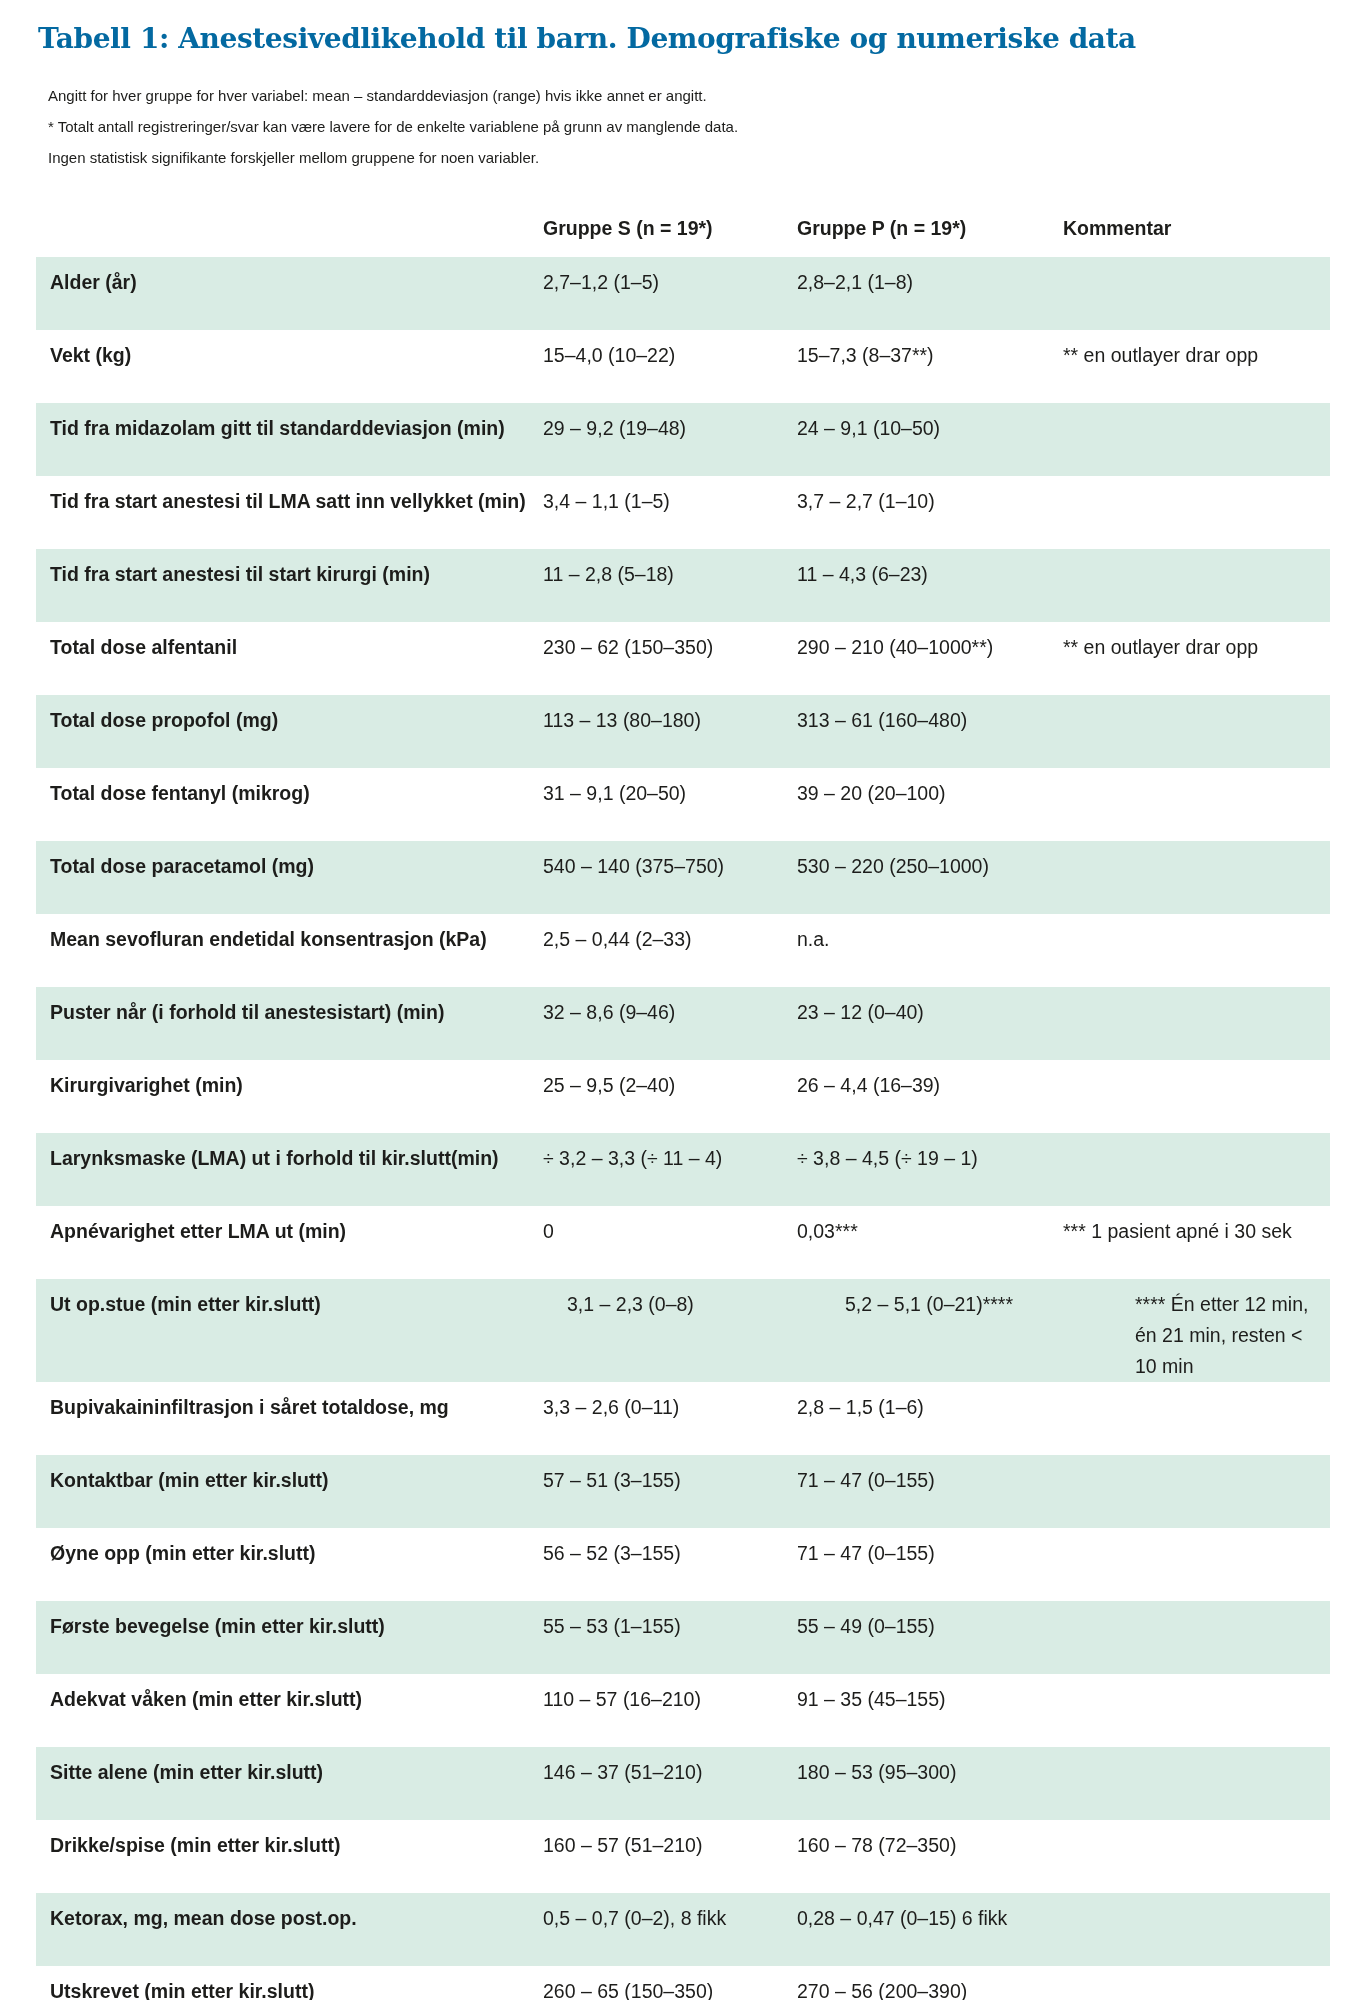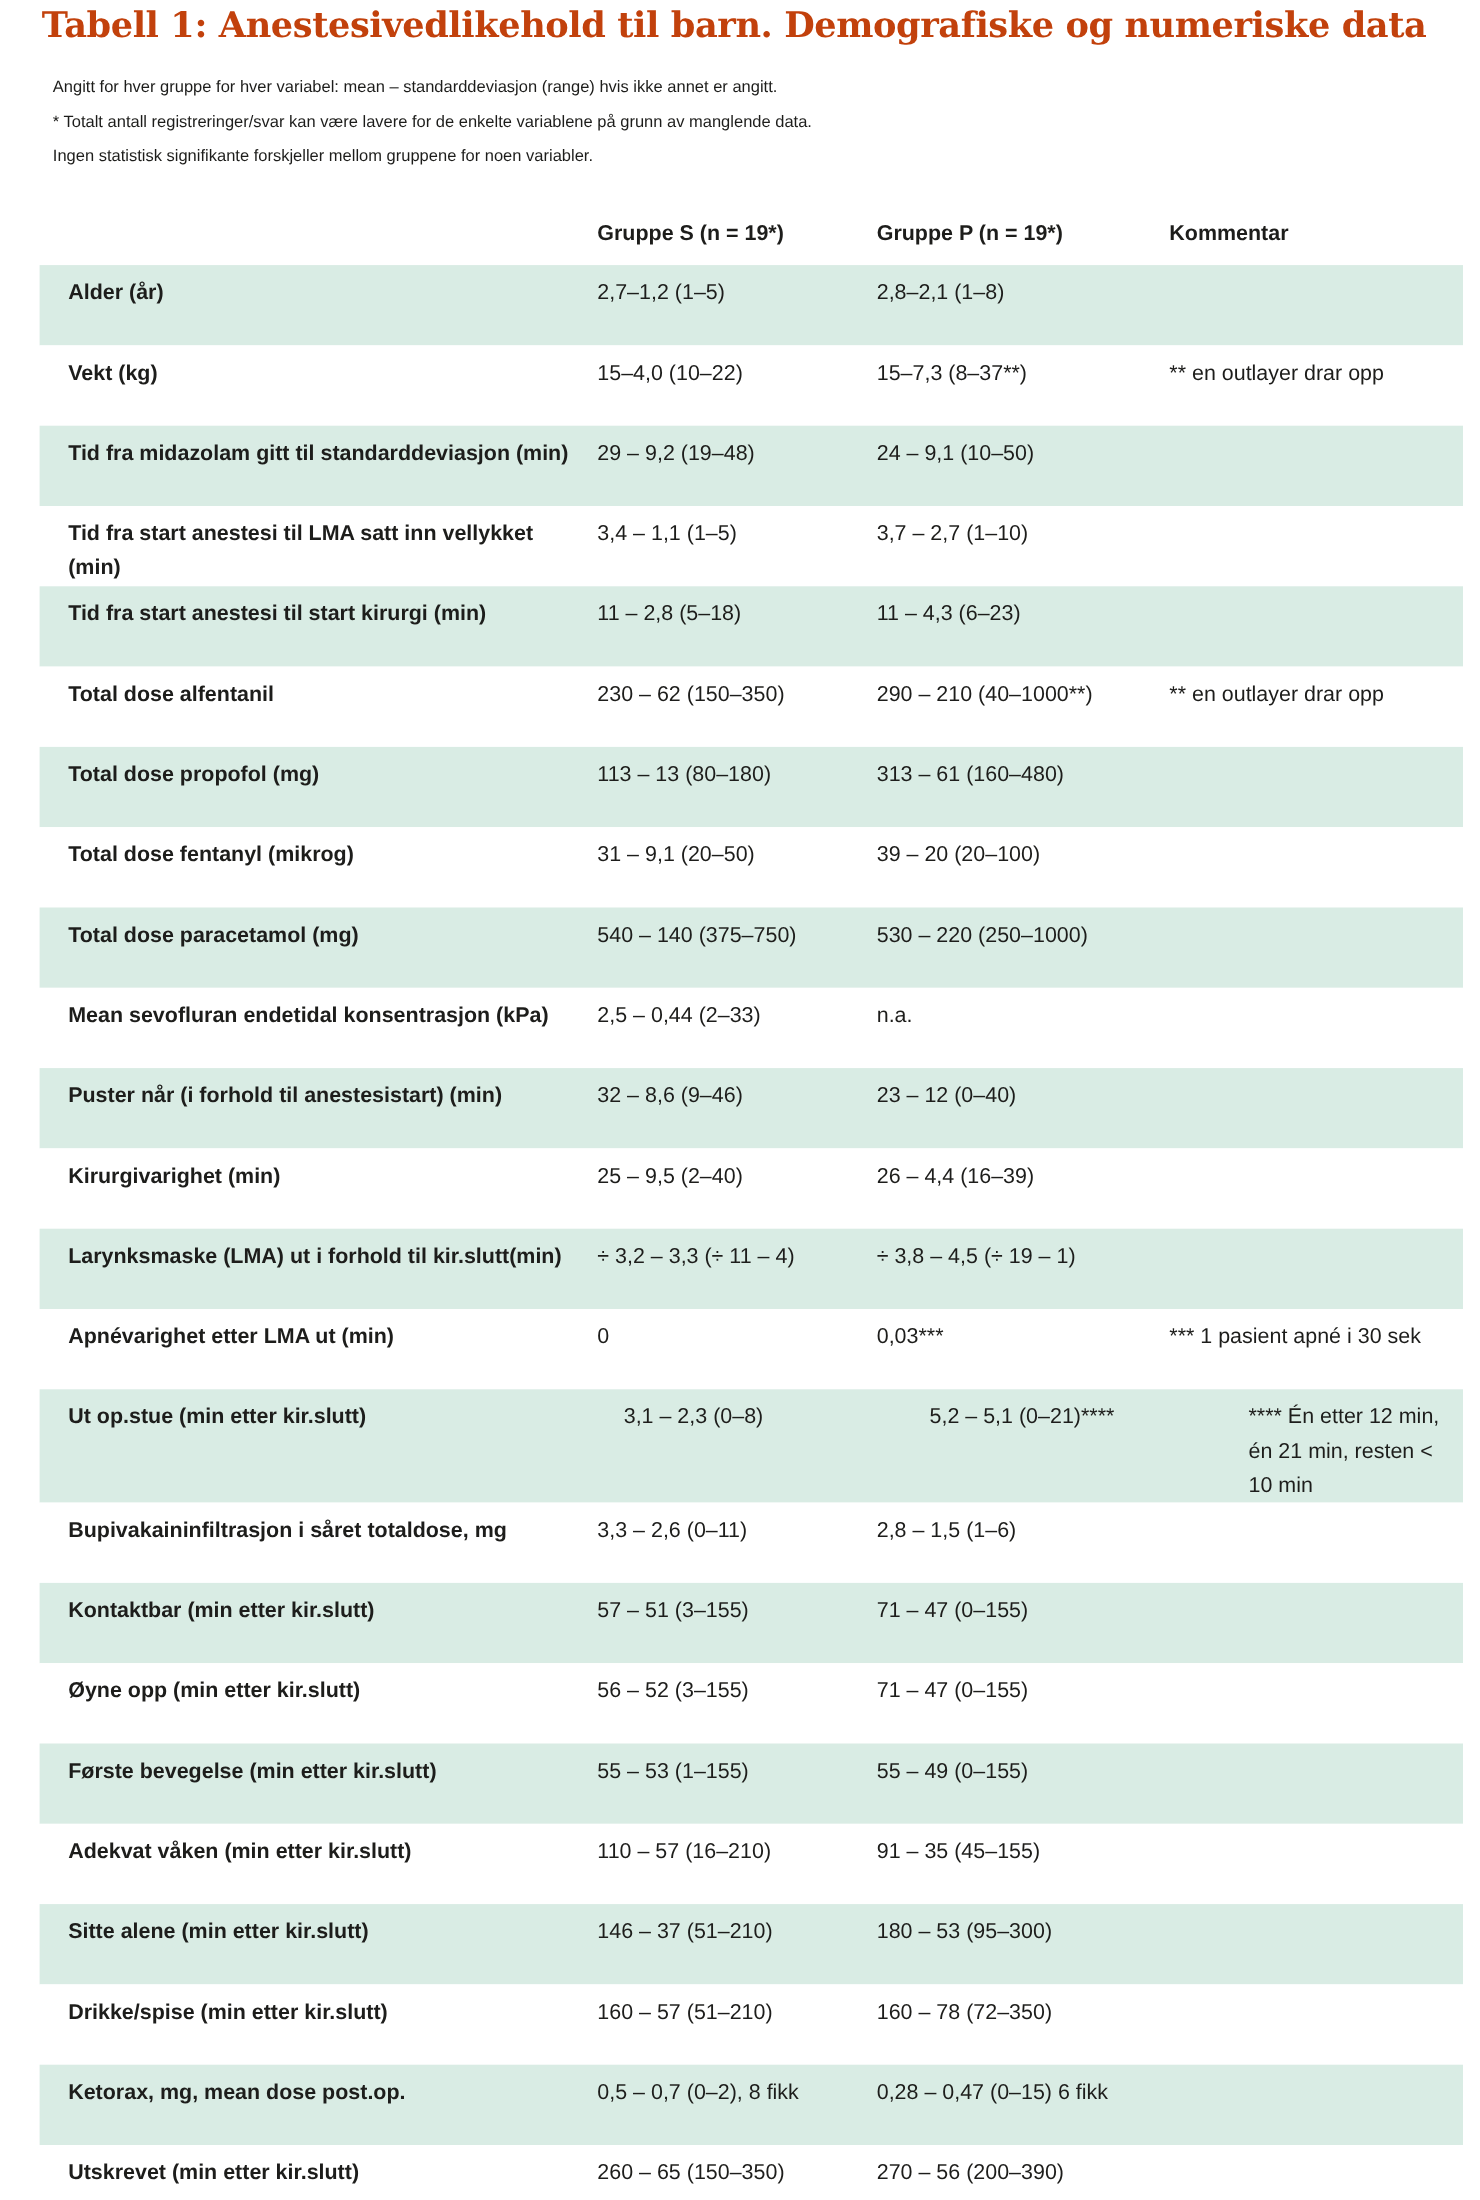--- a/index.html
+++ b/index.html
@@ -14,26 +14,26 @@
     font-family: "Liberation Sans", sans-serif;
     color: #1d1d1b;
     position: relative;
   }
   .page {
     padding: 0 15px 0 36px;
   }
   .title {
     font-family: "DejaVu Serif", serif;
     font-weight: 700;
-    font-size: 32px;
+    font-size: 28px;
     line-height: 38px;
     letter-spacing: -0.4px;
-    color: #c2410c;
+    color: #0369a1;
     margin: 0 0 0 2px;
-    padding-top: 4px;
+    padding-top: 20px;
     white-space: nowrap;
   }
   .intro {
     margin: 22px 0 0 12px;
   }
   .intro p {
     margin: 0;
     font-size: 15px;
     line-height: 31px;
     color: #1d1d1b;
@@ -62,21 +62,21 @@
   .trow:nth-of-type(odd) { background: #d9ece4; }
   .trow:nth-of-type(even) { background: #ffffff; }
   
   .trow:nth-of-type(15) { min-height: 83px; gap: 24px; }
   .c {
     padding-top: 10px;
     font-size: 19.5px;
     line-height: 31px;
     box-sizing: border-box;
   }
-  .c1 { padding-left: 26px; padding-right: 16px; }
+  .c1 { padding-left: 14px; padding-right: 16px; }
   .label { font-weight: 700; }
   .c4 { padding-right: 10px; }
 </style>
 </head>
 <body>
 
 <div class="page">
 
   <h1 class="title">Tabell 1: Anestesivedlikehold til barn. Demografiske og numeriske data</h1>
 

